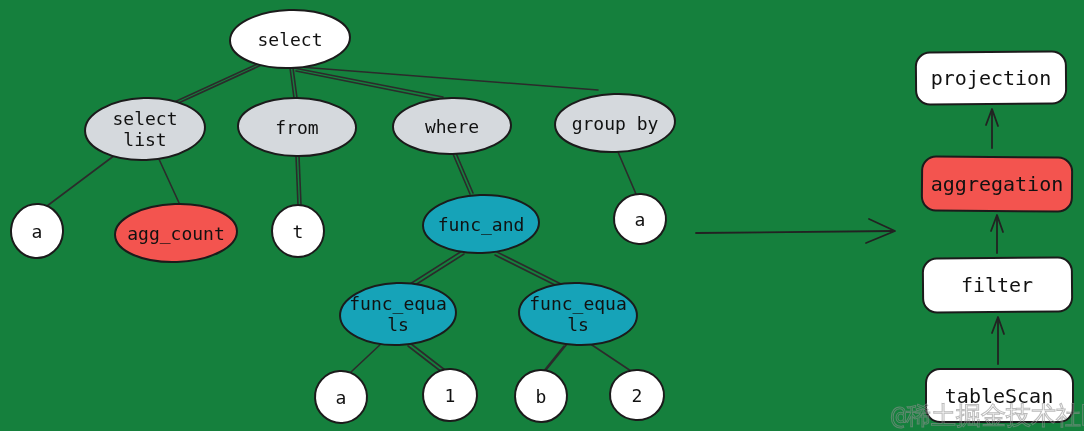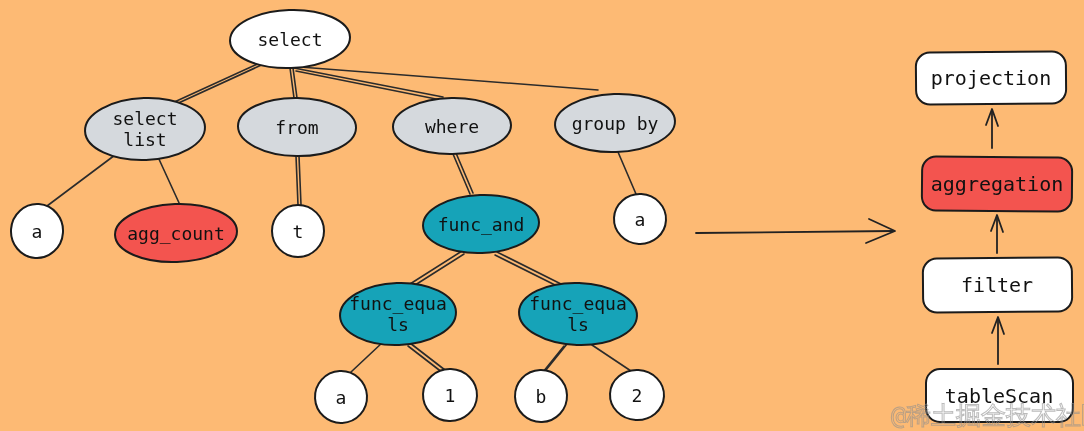--- a/index.html
+++ b/index.html
@@ -1,20 +1,20 @@
 <!DOCTYPE html>
 <html><head>
 <meta charset="utf-8">
 <style>
   html, body { margin: 0; padding: 0; background: #ffffff; }
   .stage {
     position: relative;
     width: 1084px;
     height: 431px;
-    background: #fdba74;
+    background: #15803d;
     overflow: hidden;
     font-family: "DejaVu Sans Mono", monospace;
   }
   svg { display: block; }
   .edge { stroke: #2b2b2b; stroke-width: 1.6; fill: none; stroke-linecap: round; }
   .node-outline { stroke: #1b1b1b; stroke-width: 2; }
   .node-label {
     font-family: "DejaVu Sans Mono", monospace;
     font-size: 18px;
     fill: #111111;

